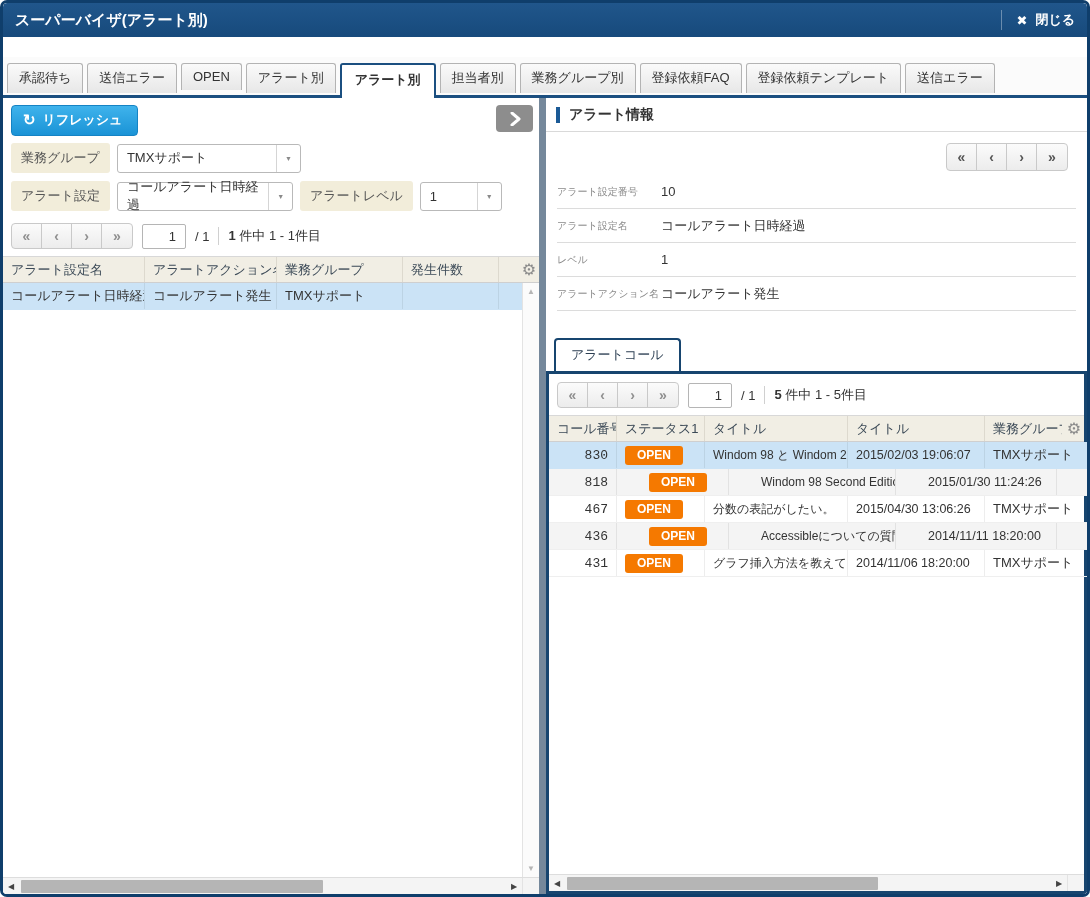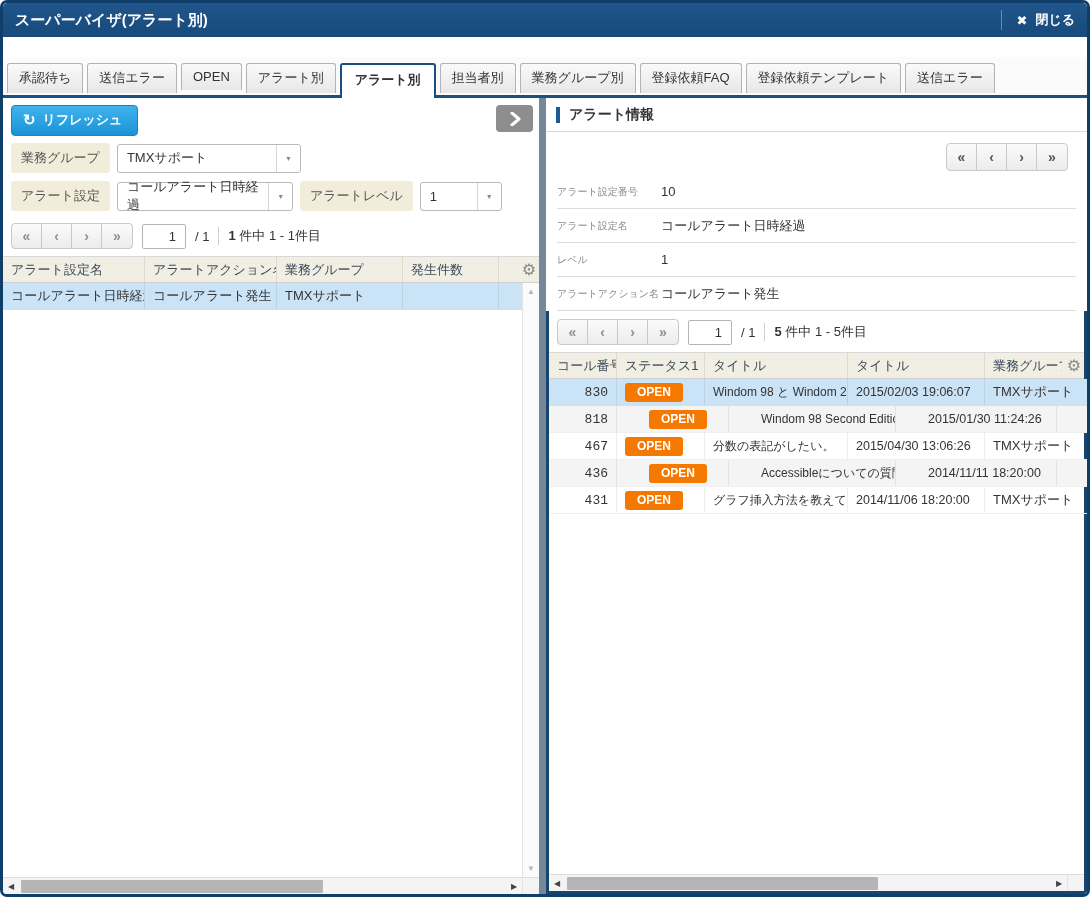--- a/index.html
+++ b/index.html
@@ -249,20 +249,23 @@
         <div class="field">
           <span class="flab">レベル</span>
           <span class="fval">1</span>
         </div>
         <div class="field">
           <span class="flab">アラートアクション名</span>
           <span class="fval">コールアラート発生</span>
         </div>
       </div>
 
+      <div class="subtab-strip">
+        <span class="subtab">アラートコール</span>
+      </div>
 
       <div class="subtab-content">
 
         <div class="pager">
           <span class="pgroup">
             <span class="pbtn">«</span>
             <span class="pbtn">‹</span>
             <span class="pbtn">›</span>
             <span class="pbtn">»</span>
           </span>

